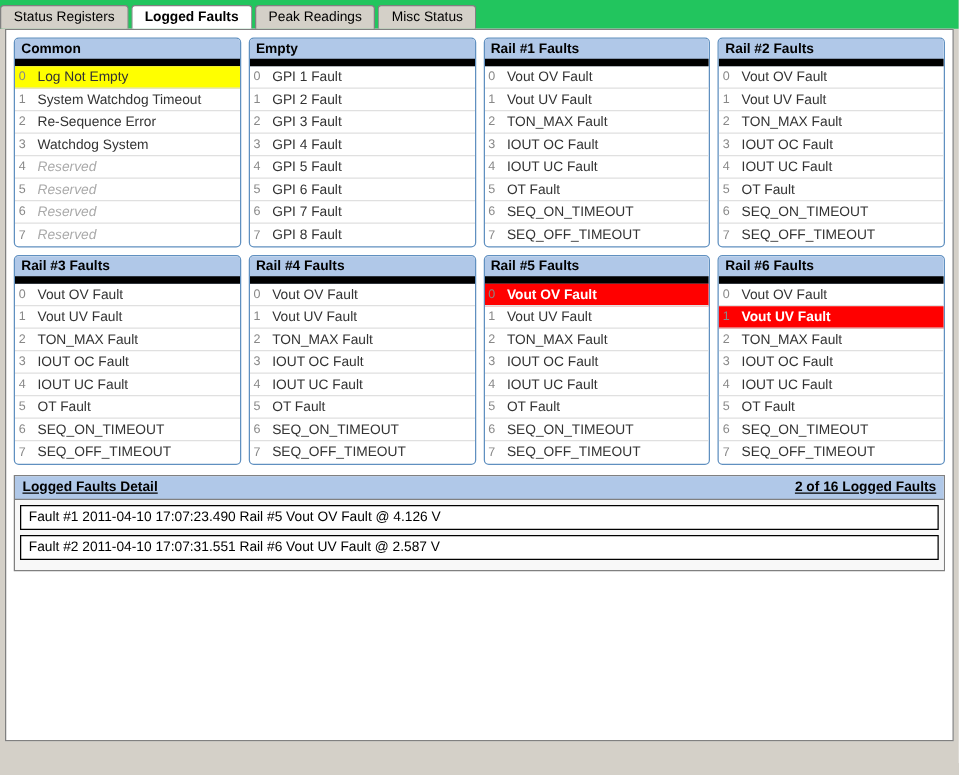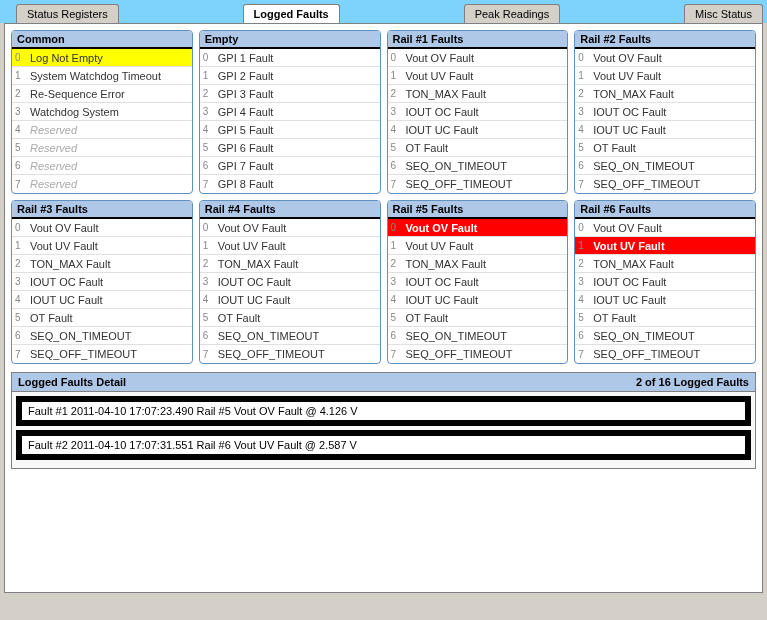--- a/index.html
+++ b/index.html
@@ -1,42 +1,42 @@
 <!DOCTYPE html>
 <html><head>
   <meta charset="utf-8">
   <style>
     * { box-sizing: border-box; margin: 0; padding: 0; font-family: Arial, sans-serif; font-size: 11px; }
     body { background: #d4d0c8; width: 767px; height: 620px; overflow: hidden; }
 
-    .tab-bar { display: flex; padding: 4px 4px 0 16px; background: #7dd3fc; gap: 2px; justify-content: space-between; }
+    .tab-bar { display: flex; padding: 4px 4px 0 0; background: #22c55e; gap: 2px; }
     .tab { padding: 3px 10px; background: #d4d0c8; border: 1px solid #808080; border-bottom: none; cursor: pointer; border-radius: 3px 3px 0 0; }
     .tab.active { background: #ffffff; font-weight: bold; }
 
     .main-content { background: #ffffff; border: 1px solid #808080; margin: 0 4px; padding: 6px; height: 570px; }
 
     .faults-grid { display: grid; grid-template-columns: repeat(4, 1fr); gap: 6px; margin-bottom: 8px; }
 
     .fault-panel { border: 1px solid #6090c0; border-radius: 4px; overflow: hidden; }
-    .fault-panel-title { background: #b0c8e8; padding: 2px 5px; font-weight: bold; border-bottom: 2px solid #000000; font-size: 11px; }
+    .fault-panel-title { background: #b0c8e8; padding: 2px 5px; font-weight: bold; border-bottom: 6px solid #000000; font-size: 11px; }
 
     .fault-row { display: flex; align-items: center; padding: 1px 3px; border-bottom: 1px solid #e0e0e0; min-height: 18px; }
     .fault-row:last-child { border-bottom: none; }
     .fault-num { width: 12px; color: #888; font-size: 10px; flex-shrink: 0; margin-right: 3px; }
     .fault-label { font-size: 11px; color: #333; }
     .fault-label.gray { color: #aaa; font-style: italic; }
     .fault-label.bold { font-weight: normal; }
     .fault-row.highlight-yellow { background: #ffff00; }
     .fault-row.highlight-red { background: #ff0000; }
     .fault-row.highlight-red .fault-label { color: #ffffff; font-weight: bold; }
 
     .logged-faults-section { border: 1px solid #808080; margin-top: 6px; }
-    .logged-faults-header { background: #b0c8e8; display: flex; justify-content: space-between; padding: 3px 6px; font-weight: bold; border-bottom: 1px solid #808080; }
+    .logged-faults-header { background: #b0c8e8; display: flex; justify-content: space-between; padding: 3px 6px; font-weight: bold; border-bottom: 1px solid #808080; text-decoration: underline; }
     .logged-faults-body { padding: 4px; background: #f8f8f8; }
-    .fault-entry { background: #ffffff; border: 6px solid #000000; padding: 3px 6px; margin-bottom: 4px; font-size: 11px; }
+    .fault-entry { background: #ffffff; border: 1px solid #000000; padding: 3px 6px; margin-bottom: 4px; font-size: 11px; }
   </style>
 </head>
 <body>
 
 <div class="tab-bar">
     <div class="tab">Status Registers</div>
     <div class="tab active">Logged Faults</div>
     <div class="tab">Peak Readings</div>
     <div class="tab">Misc Status</div>
   </div>

